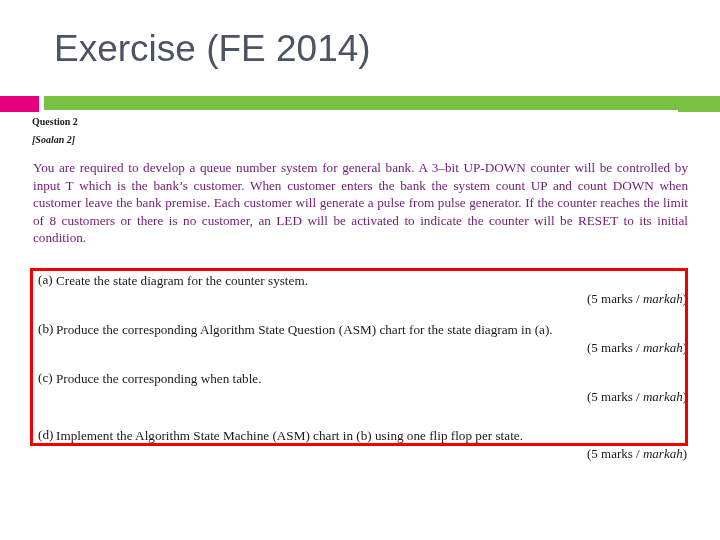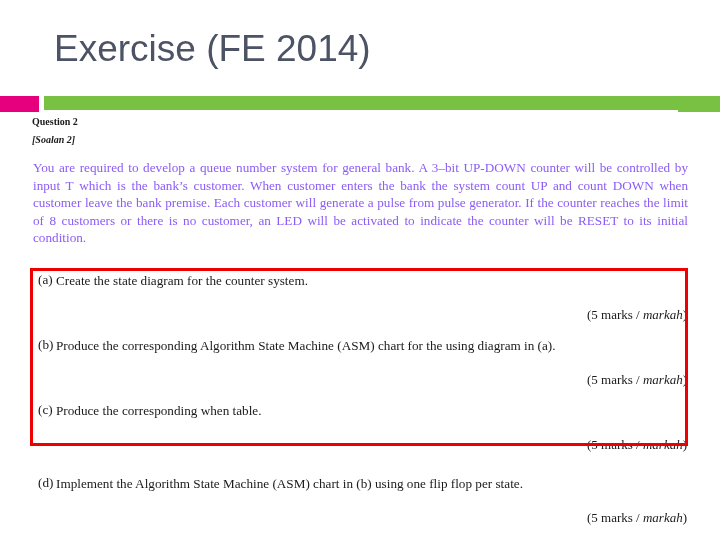--- a/index.html
+++ b/index.html
@@ -90,21 +90,21 @@
   }
 
   .q-body {
     position: absolute;
     left: 33px;
     top: 47px;
     width: 655px;
     font-family: "Liberation Serif", serif;
     font-size: 13.2px;
     line-height: 17.6px;
-    color: #8b5cf6;
+    color: #701a75;
     text-align: justify;
     text-justify: inter-word;
   }
 
   
   .red-box {
     position: absolute;
     left: 30px;
     top: 156px;
     width: 658px;
@@ -146,21 +146,21 @@
     font-size: 13.2px;
     line-height: 17px;
     color: #1a1a1a;
   }
   .marks {
     text-align: right;
     padding-right: 33px;
     font-family: "Liberation Serif", serif;
     font-size: 13px;
     color: #1a1a1a;
-    margin-top: 18px;
+    margin-top: 2px;
   }
   .marks .it {
     font-style: italic;
   }
 
   .sp-a  { height: 14px; }
   .sp-b  { height: 14px; }
   .sp-c  { height: 22px; }
 </style>
 </head>
@@ -192,21 +192,21 @@
         <div class="marks">
           <span>(5 marks / </span><span class="it">markah</span><span>)</span>
         </div>
       </div>
 
       <div class="sp-a"></div>
 
       <div class="item">
         <div class="item-row">
           <div class="item-label">(b)</div>
-          <div class="item-text">Produce the corresponding Algorithm State Machine (ASM) chart for the using diagram in (a).</div>
+          <div class="item-text">Produce the corresponding Algorithm State Question (ASM) chart for the state diagram in (a).</div>
         </div>
         <div class="marks">
           <span>(5 marks / </span><span class="it">markah</span><span>)</span>
         </div>
       </div>
 
       <div class="sp-b"></div>
 
       <div class="item">
         <div class="item-row">

